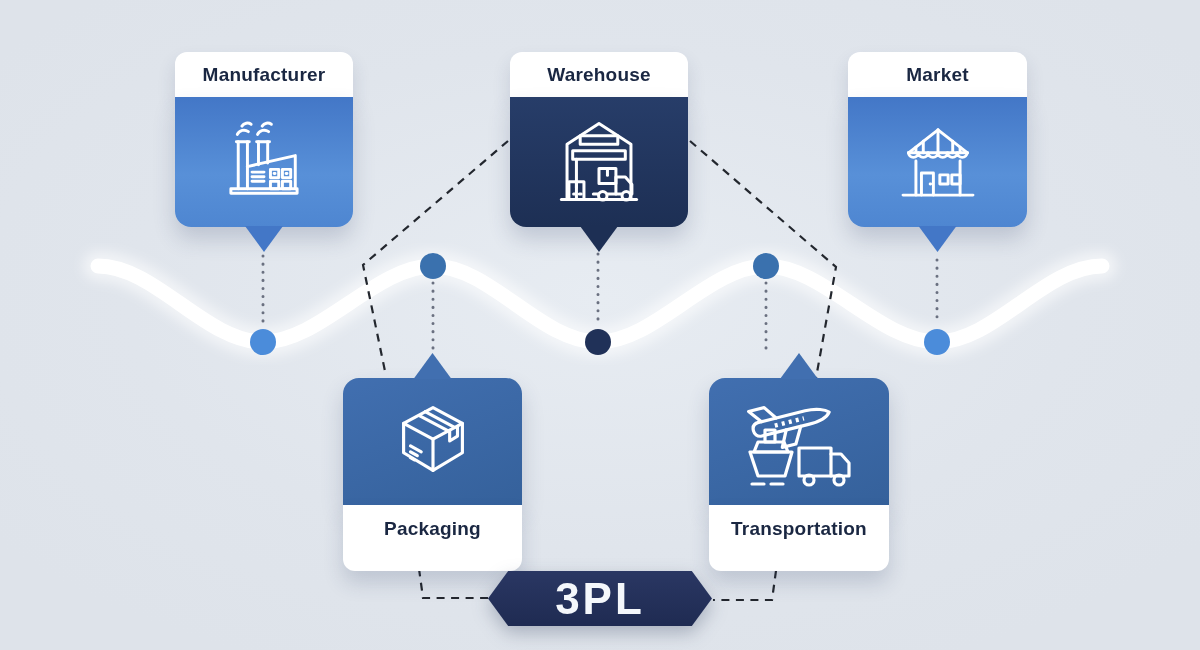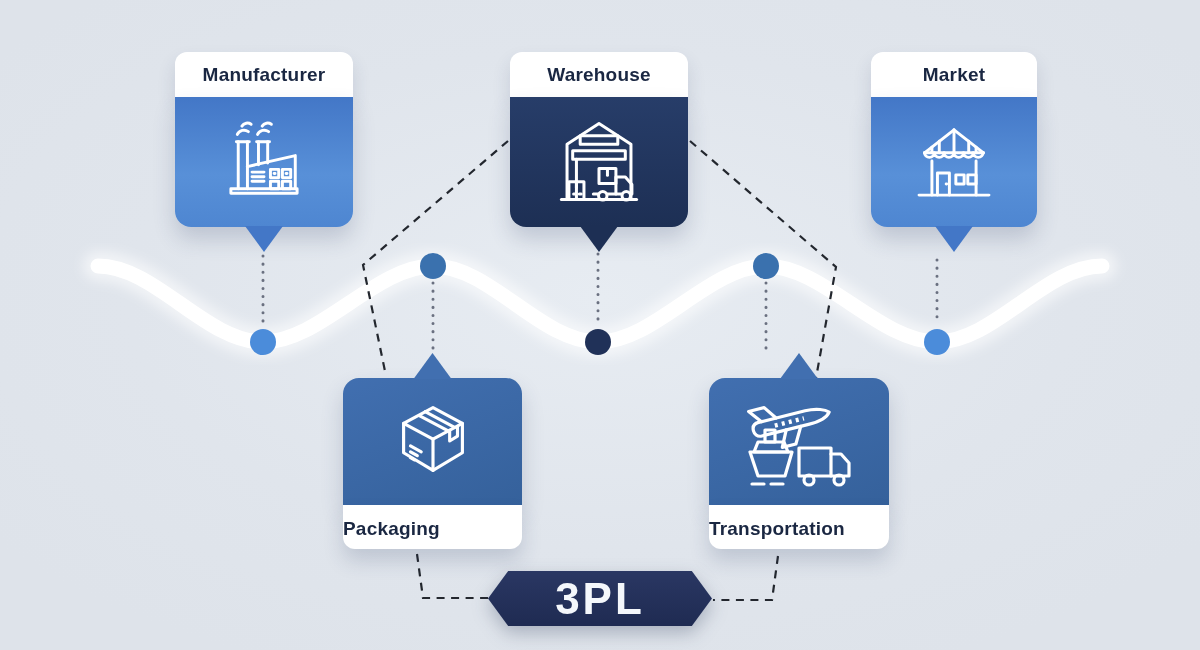--- a/index.html
+++ b/index.html
@@ -24,24 +24,24 @@
     height:45px;line-height:45px;
     background:#ffffff;
     border-radius:12px 12px 0 0;
     text-align:center;
     font-size:19px;font-weight:700;color:#1A2742;
     letter-spacing:.2px;
     box-shadow:0 10px 18px rgba(44,62,98,.15);
   }
   .card-footer{
     position:relative;
-    height:44px;line-height:48px;
+    height:66px;line-height:48px;
     background:#ffffff;
     border-radius:0 0 12px 12px;
-    text-align:left;
+    text-align:center;
     font-size:19px;font-weight:700;color:#1A2742;
     letter-spacing:.2px;
     box-shadow:0 12px 20px rgba(44,62,98,.18);
   }
   .card-body{
     position:relative;
     height:130px;
     display:flex;align-items:center;justify-content:center;
     box-shadow:0 12px 22px rgba(44,62,98,.20);
   }
@@ -163,21 +163,21 @@
         <path d="M70,58 h9 v9 h-9 z"></path>
         <path d="M61,62.5 h1 M74,62.5 h1"></path>
         <path d="M57,71 h9 v8 h-9 z"></path>
         <path d="M70,71 h9 v8 h-9 z"></path>
         <path d="M14,79 h72 v5 h-72 z"></path>
       </svg>
       <div class="tail down t-blue"></div>
     </div>
   </div>
 
-  <div class="card" style="left:871px;top:52px;width:166px;">
+  <div class="card" style="left:848px;top:52px;width:179px;">
     <div class="card-header">
       <span>Market</span>
     </div>
     <div class="card-body top-body body-blue">
       <svg class="icon-svg" width="96" height="92" viewBox="0 0 100 100" fill="none" stroke="#ffffff" stroke-width="3.2" stroke-linecap="round" stroke-linejoin="round">
         <path d="M18,40 L50,15 L82,40"></path>
         <path d="M18,40 H82"></path>
         <path d="M34,27.5 V40 M50,15 V40 M66,27.5 V40 M26,34 V40 M74,34 V40"></path>
         <path d="M18,40 a5.3,5 0 0 0 10.6,0 a5.3,5 0 0 0 10.6,0 a5.3,5 0 0 0 10.6,0 a5.3,5 0 0 0 10.6,0 a5.3,5 0 0 0 10.6,0 a5.3,5 0 0 0 10.6,0"></path>
         <path d="M26,49 V86 M74,49 V86"></path>

